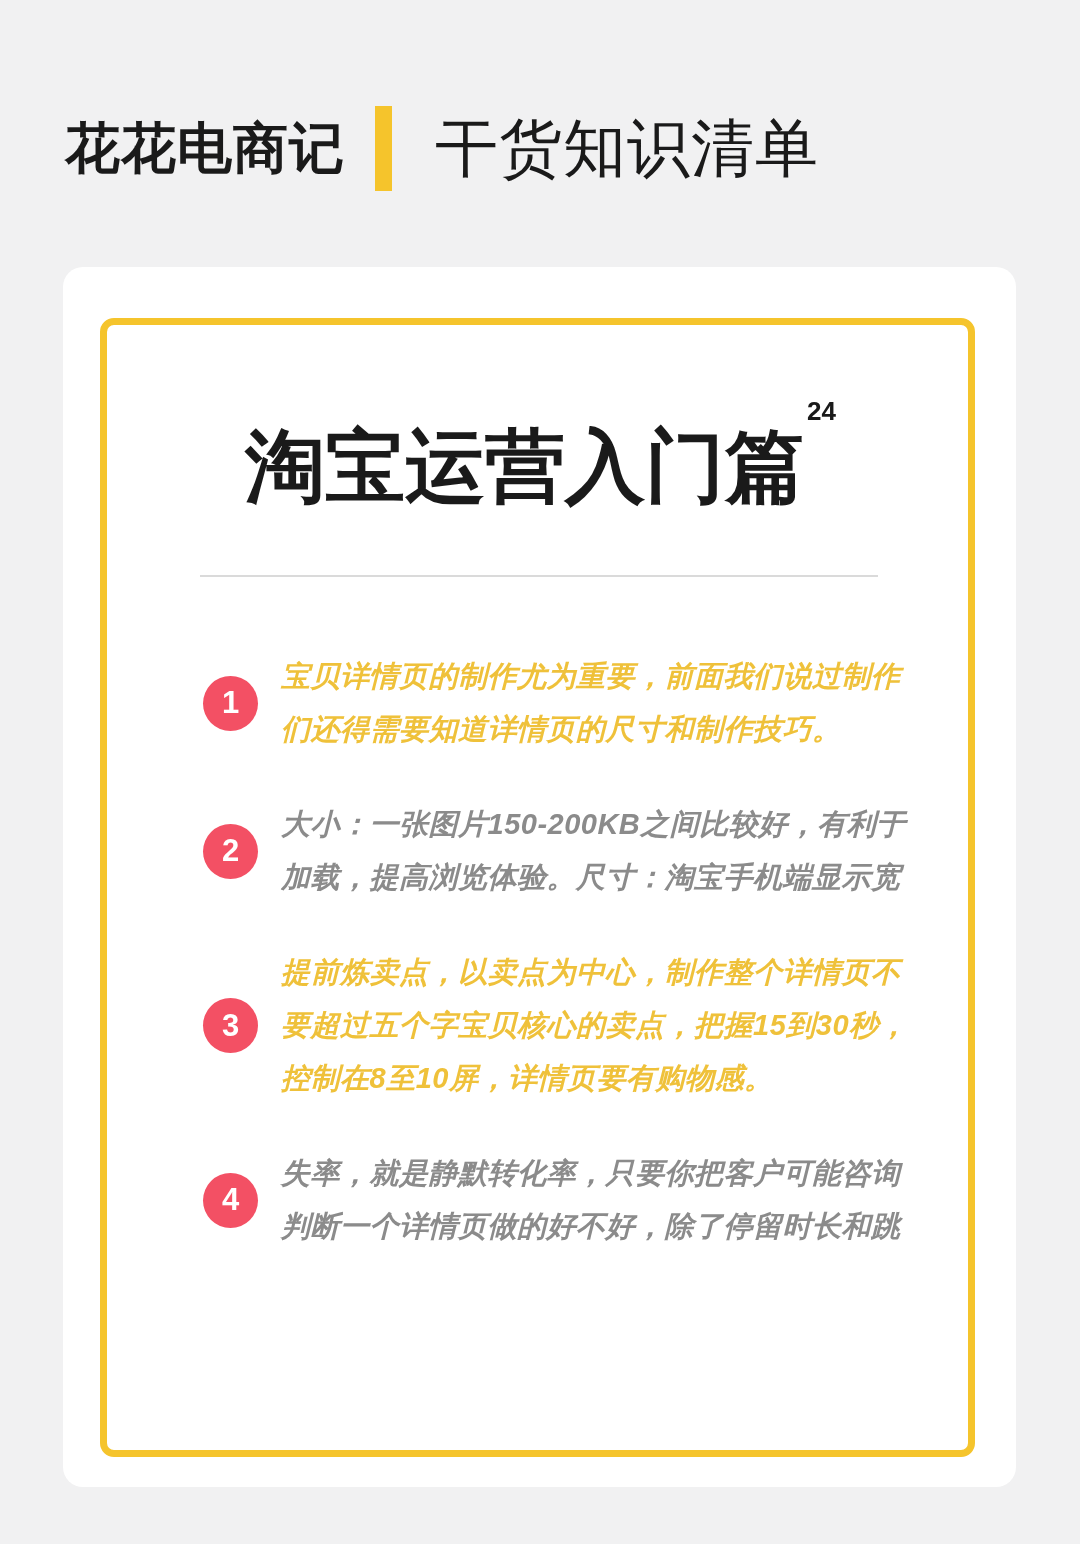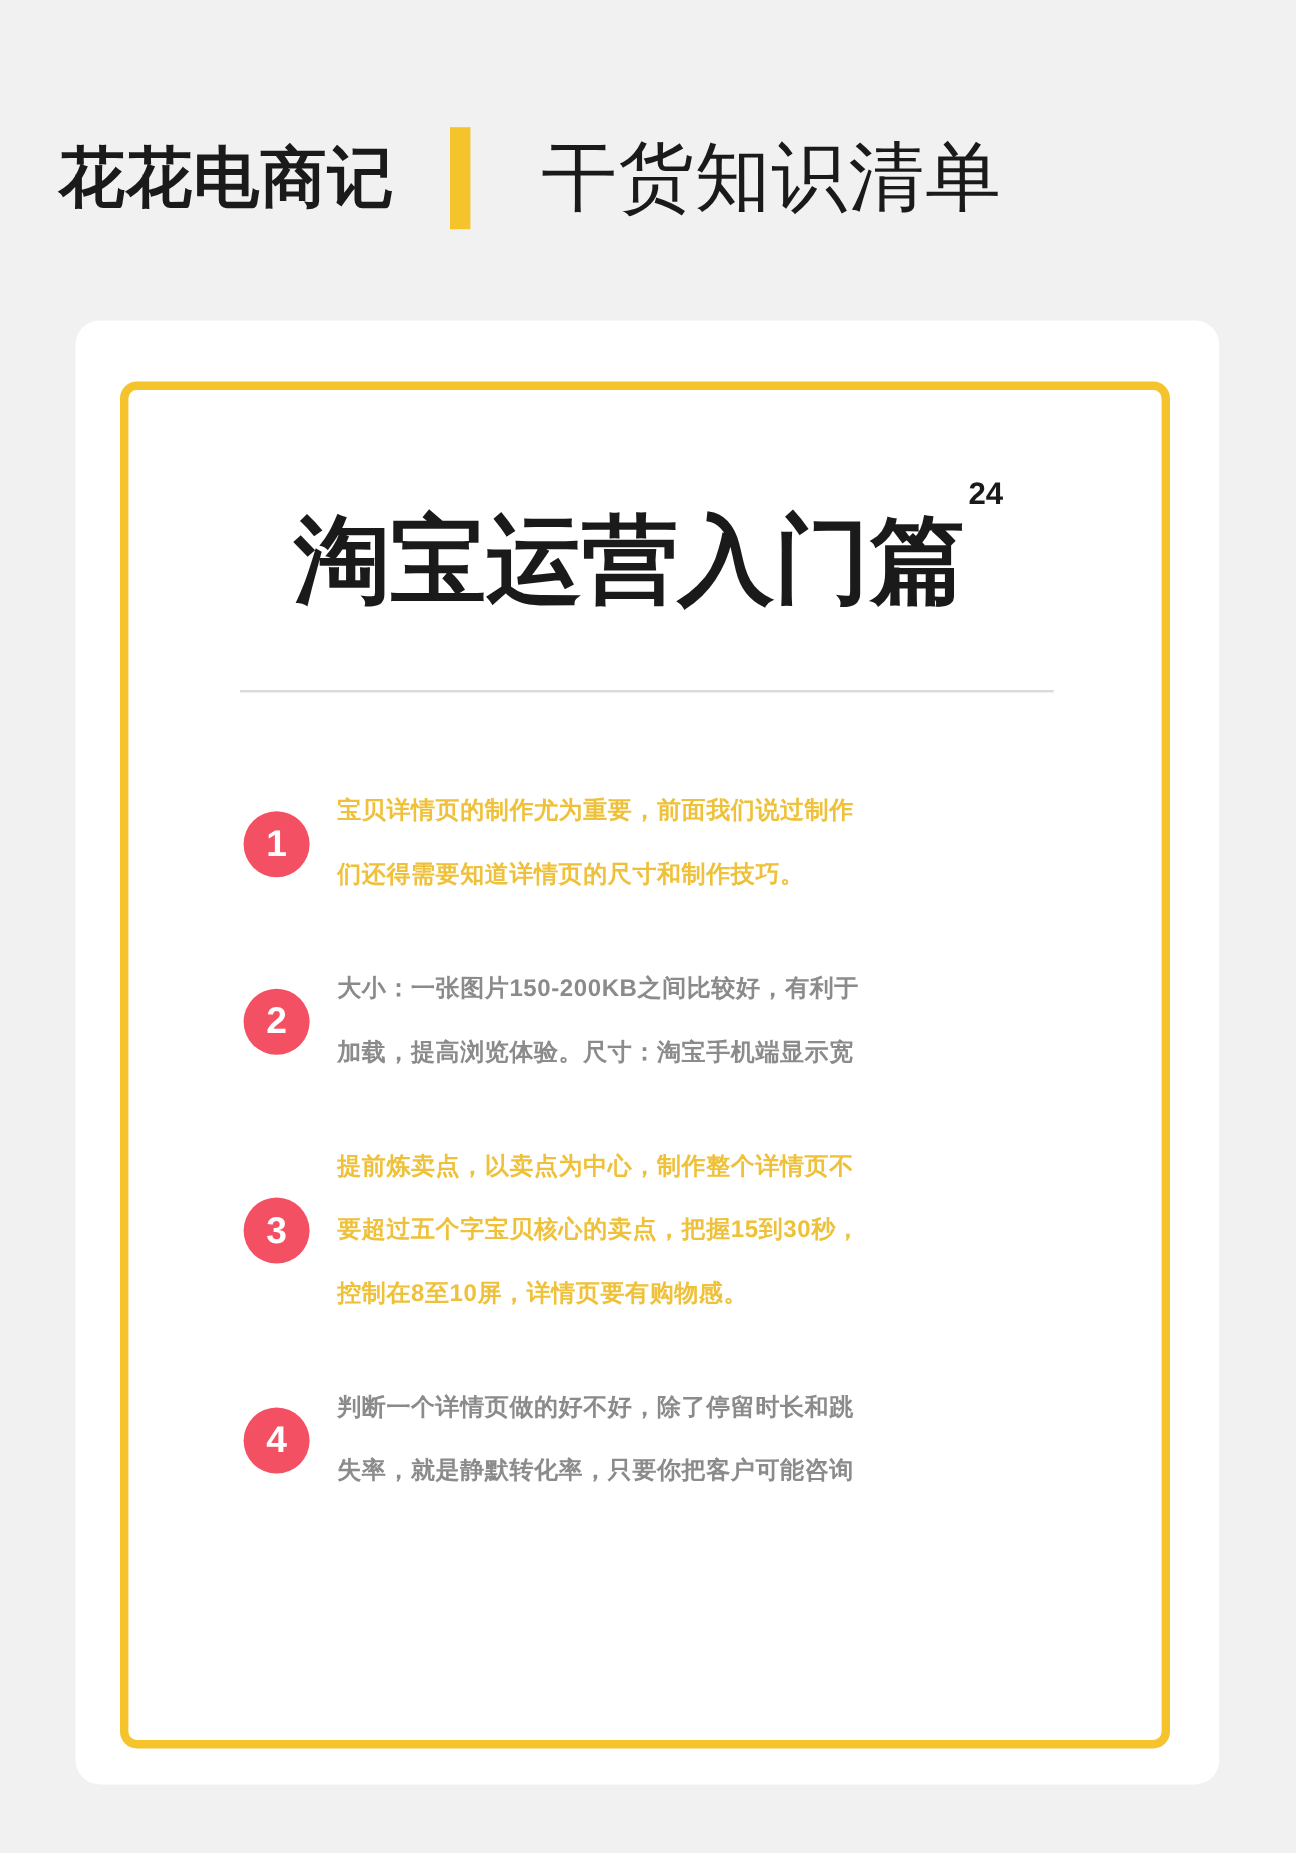--- a/index.html
+++ b/index.html
@@ -16,21 +16,21 @@
     width: 1080px; height: 1544px;
     background: var(--bg-gray);
     font-family: "Liberation Sans", "DejaVu Sans", sans-serif;
     overflow: hidden;
   }
   .page { position: relative; width: 1080px; height: 1544px; }
 
   
   .header {
     position: absolute; top: 98px; left: 0; width: 884px; height: 100px;
-    display: flex; align-items: center; justify-content: center; gap: 16px;
+    display: flex; align-items: center; justify-content: center;
   }
   .brand {
     font-size: 55px; font-weight: bold; color: var(--text-black);
     letter-spacing: 1px; line-height: 1;
   }
   .header-bar {
     width: 17px; height: 85px;
     background: var(--accent-yellow);
     margin-left: 30px; margin-right: 43px;
   }
@@ -80,22 +80,22 @@
     width: 55px; height: 55px; border-radius: 50%;
     background: var(--badge-pink);
     color: #FFFFFF; font-size: 31px; font-weight: bold;
     display: flex; align-items: center; justify-content: center;
     margin-right: 23px;
   }
   .item-text { font-weight: bold; }
   .item-text[data-tone="yellow"] { color: var(--text-yellow); }
   .item-text[data-tone="gray"]   { color: var(--text-gray); }
   .text-line {
-    font-size: 20px; height: 53px; line-height: 53px;
-    white-space: nowrap; letter-spacing: 0.5px;
+    font-size: 29px; height: 53px; line-height: 53px;
+    white-space: nowrap; letter-spacing: 0.5px; font-style: italic;
   }
 </style>
 </head>
 <body>
 
 <div class="page">
 
   <div class="header">
     <span class="brand">花花电商记</span>
     <span class="header-bar"></span>
@@ -132,21 +132,21 @@
         <div class="item-text" data-tone="yellow">
           <div class="text-line">提前炼卖点，以卖点为中心，制作整个详情页不</div>
           <div class="text-line">要超过五个字宝贝核心的卖点，把握15到30秒，</div>
           <div class="text-line">控制在8至10屏，详情页要有购物感。</div>
         </div>
       </div>
 
       <div class="item">
         <div class="badge">4</div>
         <div class="item-text" data-tone="gray">
+          <div class="text-line">失率，就是静默转化率，只要你把客户可能咨询</div>
           <div class="text-line">判断一个详情页做的好不好，除了停留时长和跳</div>
-          <div class="text-line">失率，就是静默转化率，只要你把客户可能咨询</div>
         </div>
       </div>
 
     </div>
   </div>
 
 </div>
 
 </body></html>

